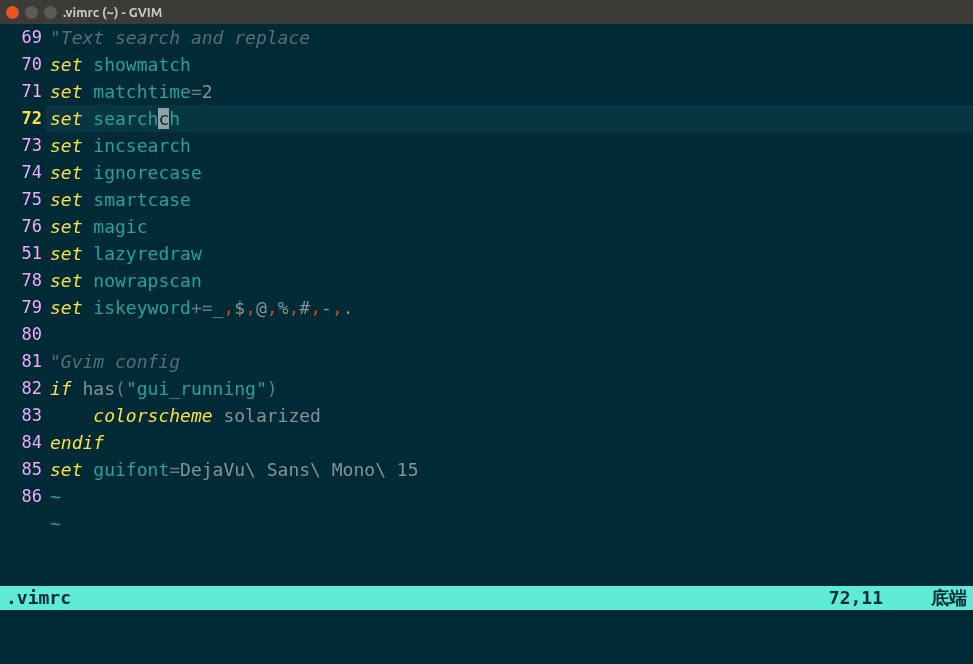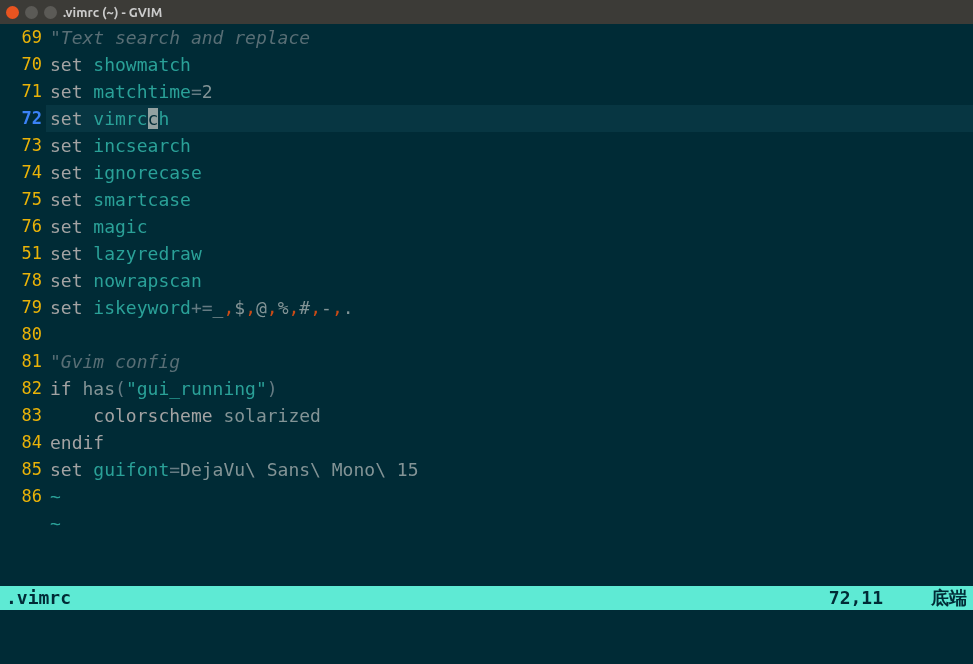--- a/index.html
+++ b/index.html
@@ -56,26 +56,26 @@
     .text-area {
       flex: 1;
       background: #002b36;
       position: relative;
     }
     .line {
       height: 27px;
       line-height: 27px;
       white-space: pre;
     }
-    .gutter .line { color: #eab308; font-size: 17px;}
-    .gutter .line.current { color: #3b82f6; font-weight: bold; }
+    .gutter .line { color: #f0abfc; font-size: 17px;}
+    .gutter .line.current { color: #fde047; font-weight: bold; }
     .text-area .line { color: #839496; padding-left: 4px; }
     .text-area .line.current { background: #073642; }
     .c-comment { color: #586e75; font-style: italic; }
-    .c-keyword { color: #a3a3a3; }
+    .c-keyword { color: #fde047; font-style: italic; }
     .c-option { color: #2aa198; }
     .c-operator { color: #657b83; }
     .c-value { color: #839496; }
     .c-string { color: #2aa198; }
     .c-func { color: #839496; }
     .c-sep { color: #cb4b16; }
     .cursor-block {
       background: #93a1a1;
       color: #002b36 !important;
     }
@@ -132,21 +132,21 @@
         <div class="line">84</div>
         <div class="line">85</div>
         <div class="line">86</div>
         <div class="line">&nbsp;</div>
         <div class="line">&nbsp;</div>
       </div>
     <div class="text-area" id="textarea">
         <div class="line"><span class="c-comment">"Text search and replace</span></div>
         <div class="line"><span class="c-keyword">set </span><span class="c-option">showmatch</span></div>
         <div class="line"><span class="c-keyword">set </span><span class="c-option">matchtime</span><span class="c-operator">=</span><span class="c-value">2</span></div>
-        <div class="line current"><span class="c-keyword">set </span><span class="c-option">vimrc</span><span class="cursor-block">c</span><span class="c-option">h</span></div>
+        <div class="line current"><span class="c-keyword">set </span><span class="c-option">search</span><span class="cursor-block">c</span><span class="c-option">h</span></div>
         <div class="line"><span class="c-keyword">set </span><span class="c-option">incsearch</span></div>
         <div class="line"><span class="c-keyword">set </span><span class="c-option">ignorecase</span></div>
         <div class="line"><span class="c-keyword">set </span><span class="c-option">smartcase</span></div>
         <div class="line"><span class="c-keyword">set </span><span class="c-option">magic</span></div>
         <div class="line"><span class="c-keyword">set </span><span class="c-option">lazyredraw</span></div>
         <div class="line"><span class="c-keyword">set </span><span class="c-option">nowrapscan</span></div>
         <div class="line"><span class="c-keyword">set </span><span class="c-option">iskeyword</span><span class="c-operator">+=</span><span class="c-value">_</span><span class="c-sep">,</span><span class="c-value">$</span><span class="c-sep">,</span><span class="c-value">@</span><span class="c-sep">,</span><span class="c-value">%</span><span class="c-sep">,</span><span class="c-value">#</span><span class="c-sep">,</span><span class="c-value">-</span><span class="c-sep">,</span><span class="c-value">.</span></div>
         <div class="line">&nbsp;</div>
         <div class="line"><span class="c-comment">"Gvim config</span></div>
         <div class="line"><span class="c-keyword">if </span><span class="c-func">has</span><span class="c-operator">(</span><span class="c-string">"gui_running"</span><span class="c-operator">)</span></div>

